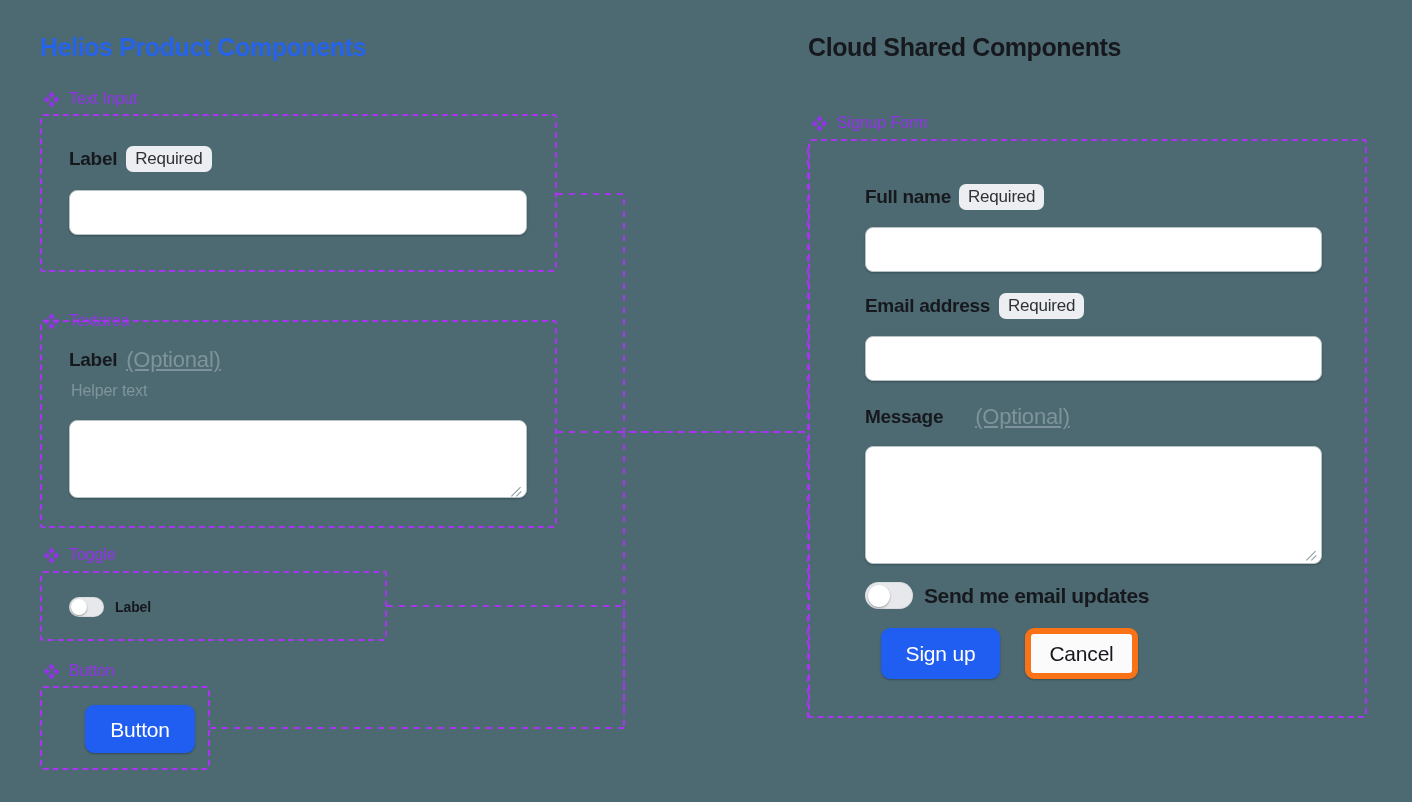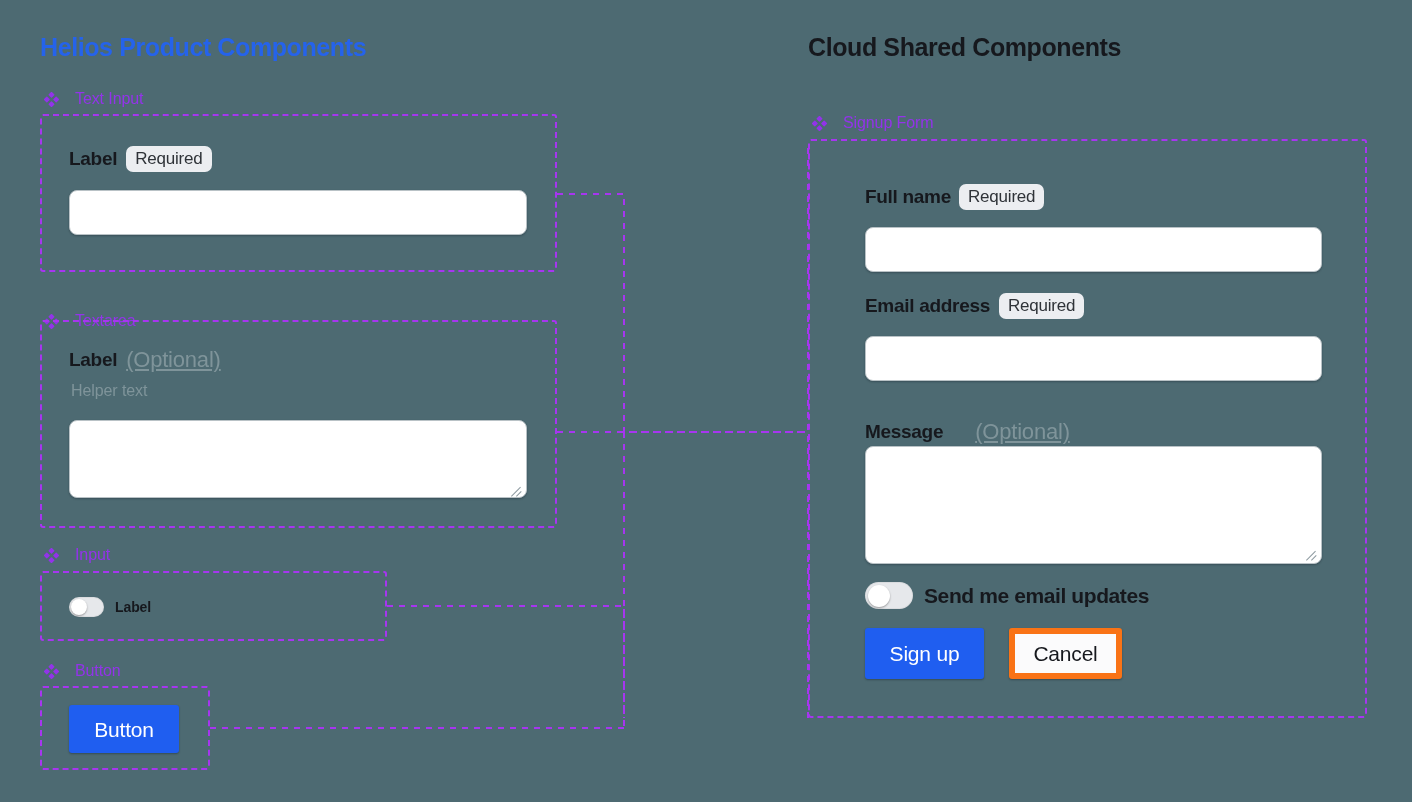--- a/index.html
+++ b/index.html
@@ -43,21 +43,21 @@
     white-space: nowrap;
   }
   .panel-title.left  { left: 40px;  top: 33px; color: #2563eb; }
   .panel-title.right { left: 808px; top: 33px; color: #16181d; }
 
   
   .group-label {
     position: absolute;
     display: flex;
     align-items: center;
-    gap: 16px;
+    gap: 10px;
     font-size: 16px;
     font-weight: 500;
     color: #9333ea;
     white-space: nowrap;
     letter-spacing: -0.1px;
   }
   .diamond-icon { display: block; width: 15px; height: 15px; flex: none; }
 
   
   .card {
@@ -170,26 +170,27 @@
     letter-spacing: -0.4px;
   }
   .toggle.big { width: 48px; height: 27px; border-radius: 14px; }
   .toggle.big .knob { width: 22px; height: 22px; top: 2.5px; left: 2.5px; }
 
   
   .btn {
     font-family: "Liberation Sans", sans-serif;
     border: none;
     cursor: pointer;
-    border-radius: 3px;
+    border-radius: 9px;
     font-size: 21px;
     font-weight: 400;
     letter-spacing: -0.2px;
     line-height: 1;
     box-shadow: 0 1px 2px rgba(10,20,30,.35);
+    margin-left: 16px;
   }
   .btn-primary { background: #1f5ef0; color: #ffffff; }
   .btn-secondary {
     background: #fbfbfc;
     color: #16181d;
     border: 6px solid #f97316;
   }
 
   
   .abs { position: absolute; }
@@ -262,21 +263,21 @@
 
   <div class="group-label" style="left:44px; top:546px;">
     <svg class="diamond-icon" viewBox="0 0 16 16">
       <g fill="#9333ea">
         <rect x="5.6" y="0.6" width="4.8" height="4.8" rx="0.7" transform="rotate(45 8 3)"></rect>
         <rect x="0.6" y="5.6" width="4.8" height="4.8" rx="0.7" transform="rotate(45 3 8)"></rect>
         <rect x="10.6" y="5.6" width="4.8" height="4.8" rx="0.7" transform="rotate(45 13 8)"></rect>
         <rect x="5.6" y="10.6" width="4.8" height="4.8" rx="0.7" transform="rotate(45 8 13)"></rect>
       </g>
     </svg>
-    <span>Input</span>
+    <span>Toggle</span>
   </div>
 
   <div class="card" style="left:40px; top:571px; width:347px; height:70px;">
     <div class="toggle-row abs" style="left:27px; top:24px;">
       <span class="toggle">
         <span class="knob"></span>
       </span>
       <span class="toggle-label">Label</span>
     </div>
   </div>
@@ -318,21 +319,21 @@
       <span class="badge">Required</span>
     </div>
     <input class="tinput abs" style="left: 55px; top: 86px; width: 457px; height: 45px;" value="" placeholder="">
 
     <div class="field-label abs" style="left:55px; top:152px;">
       <span class="lbl">Email address</span>
       <span class="badge">Required</span>
     </div>
     <input class="tinput abs" style="left: 55px; top: 195px; width: 457px; height: 45px;" value="" placeholder="">
 
-    <div class="field-label abs" style="left:55px; top:278px;gap:32px;">
+    <div class="field-label abs" style="left:55px; top:263px;gap:32px;">
       <span class="lbl">Message</span>
       <span class="optional">(Optional)</span>
     </div>
     <textarea class="tarea abs" style="left: 55px; top: 305px; width: 457px; height: 118px;" placeholder=""></textarea>
     <span class="resize-grip" style="left:496px; top:407px;"></span>
 
     <div class="toggle-row abs" style="left:55px; top:441px;">
       <span class="toggle big">
         <span class="knob"></span>
       </span>

